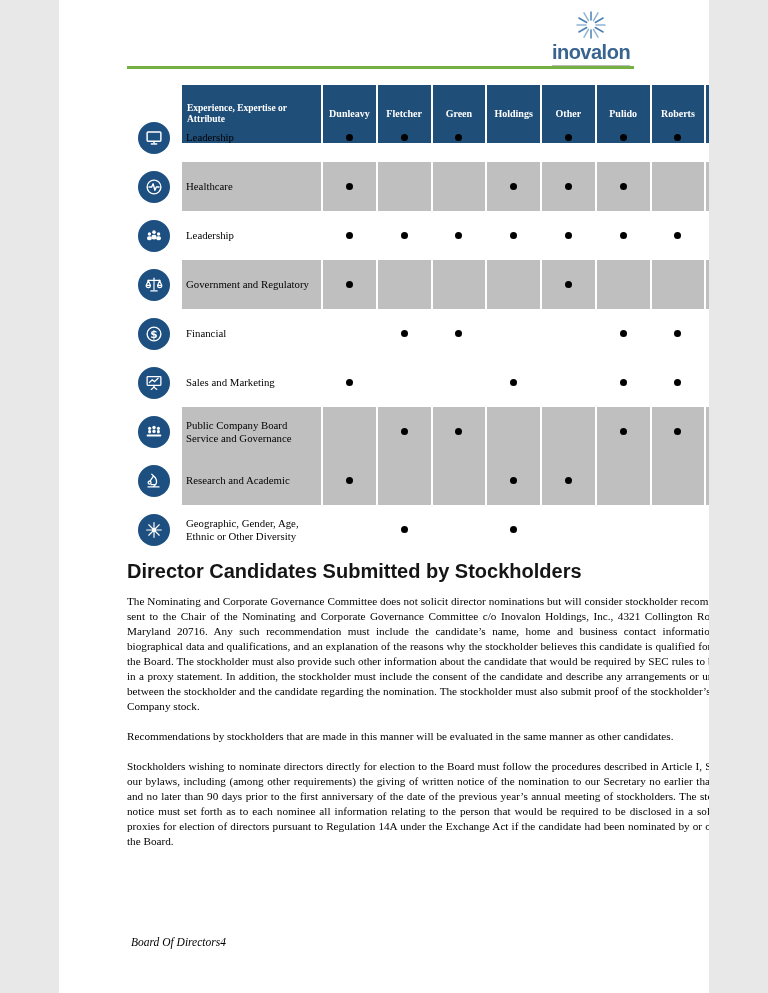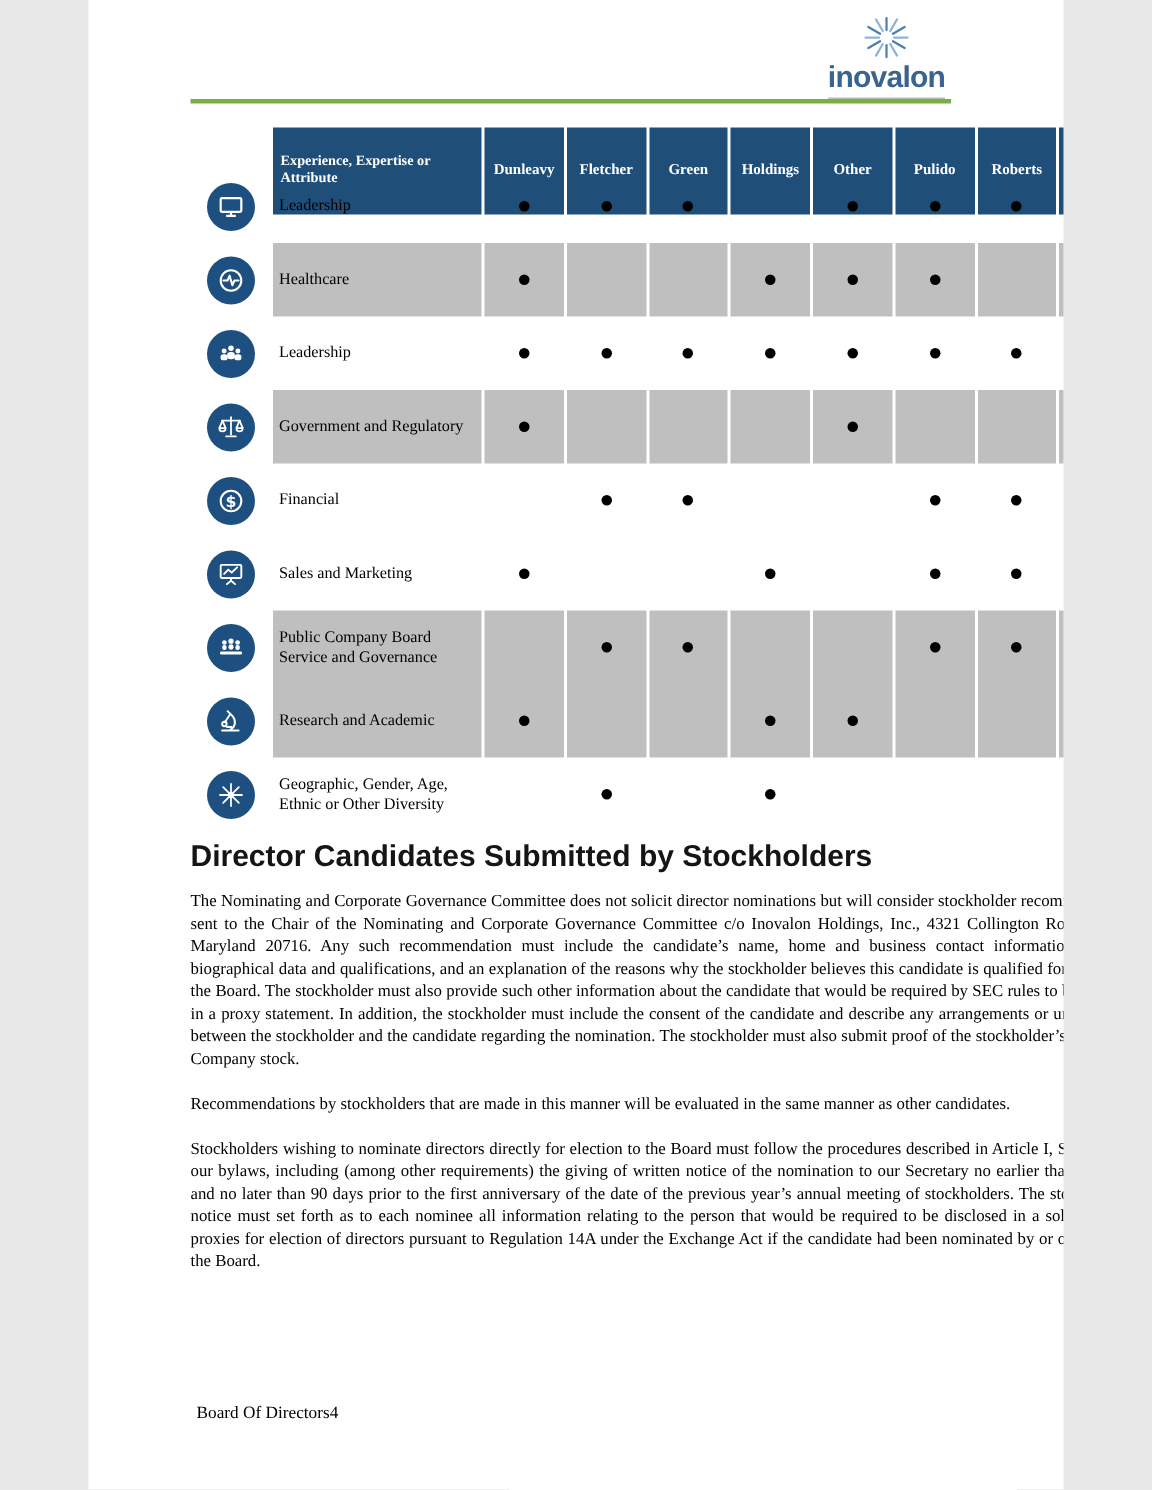--- a/index.html
+++ b/index.html
@@ -68,20 +68,21 @@
   .body-text{
     position:absolute;left:68px;top:594px;width:633px;
     font-size:11.2px;line-height:15px;text-align:justify;
   }
   .body-text p{margin:0 0 15px 0;}
   
   .footer{
     position:absolute;left:72px;right:70px;bottom:45px;
     display:flex;justify-content:flex-start;
     font-size:11.5px;
+    font-style:italic;
   }
 </style>
 </head>
 <body>
 
 <div class="page">
 
   <div class="logo-block">
     <svg class="logo-burst" width="56" height="34" viewBox="0 0 56 34">
       <g stroke-linecap="round" fill="none">

